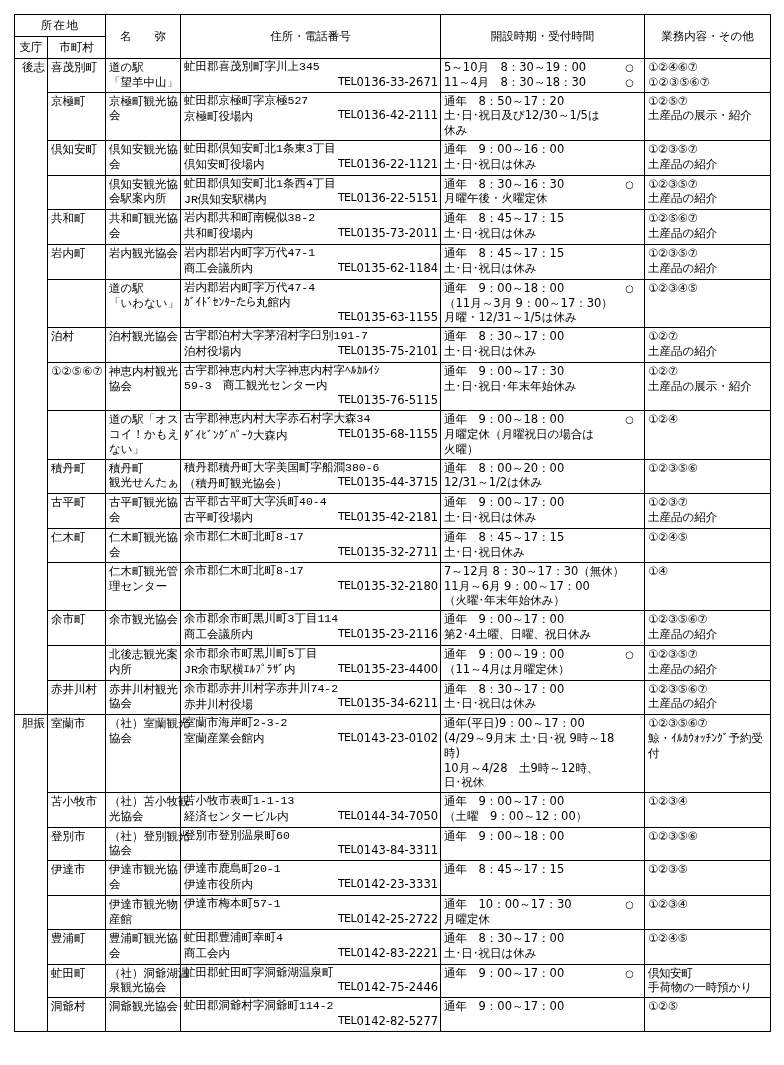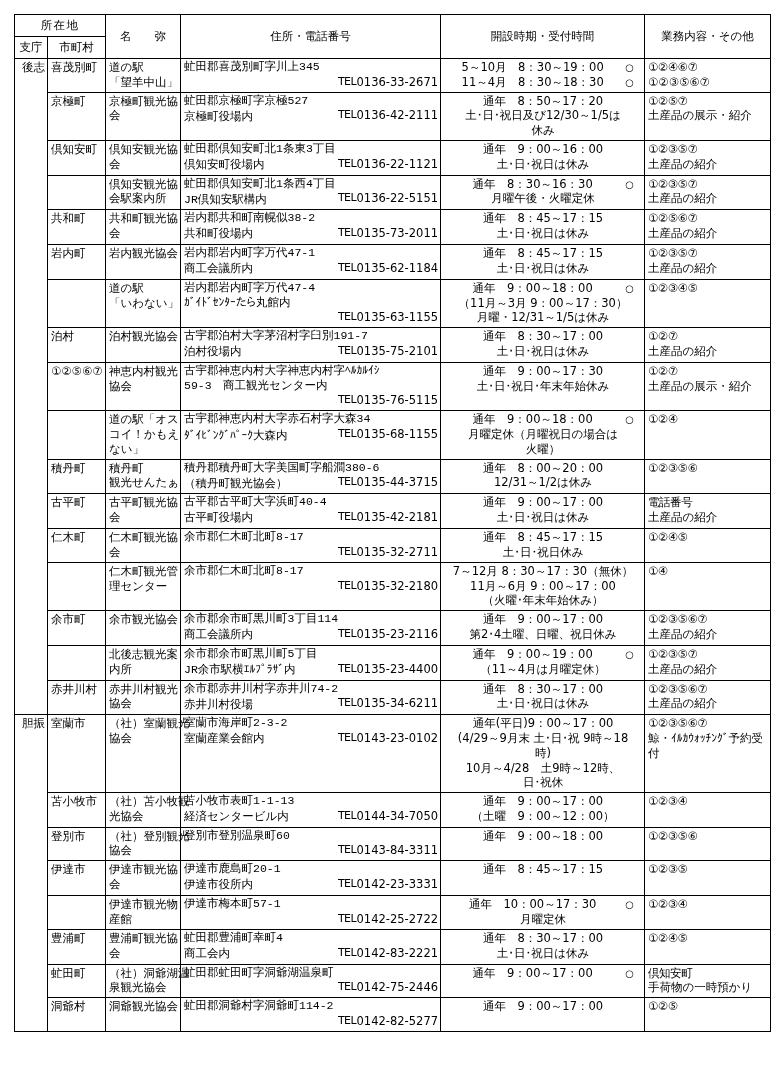--- a/index.html
+++ b/index.html
@@ -67,21 +67,20 @@
   .tel-mark {
     font-size: 11px;
     letter-spacing: -0.05em;
     vertical-align: 0.12em;
     margin-right: 0.5px;
   }
   .hours-row {
     display: flex;
     justify-content: space-between;
     align-items: baseline;
-    text-align: center;
   }
   .hours-row .h-left { flex: 1 1 auto; }
   .hours-row .h-circ { flex: 0 0 auto; margin: 0 8px 0 4px; }
   .circ-o { font-size: 10px; }
   .svc-marks { display: block; letter-spacing: -0.04em; }
   .svc-note  { display: block; }
   .vcol { text-align: right; }
 </style>
 </head>
 <body>
@@ -449,21 +448,21 @@
           </td>
           <td>
             <div class="hours-row">
               <span class="h-left">通年　9：00～17：00</span>
             </div>
             <div class="hours-row">
               <span class="h-left">土･日･祝日は休み</span>
             </div>
           </td>
           <td>
-            <span class="svc-marks">電話番号</span>
+            <span class="svc-marks">①②③⑦</span>
             <span class="svc-note">土産品の紹介</span>
           </td>
         </tr>
         <tr>
           <td>仁木町</td>
           <td>
             <span class="line">仁木町観光協</span>
             <span class="line">会</span>
           </td>
           <td>

